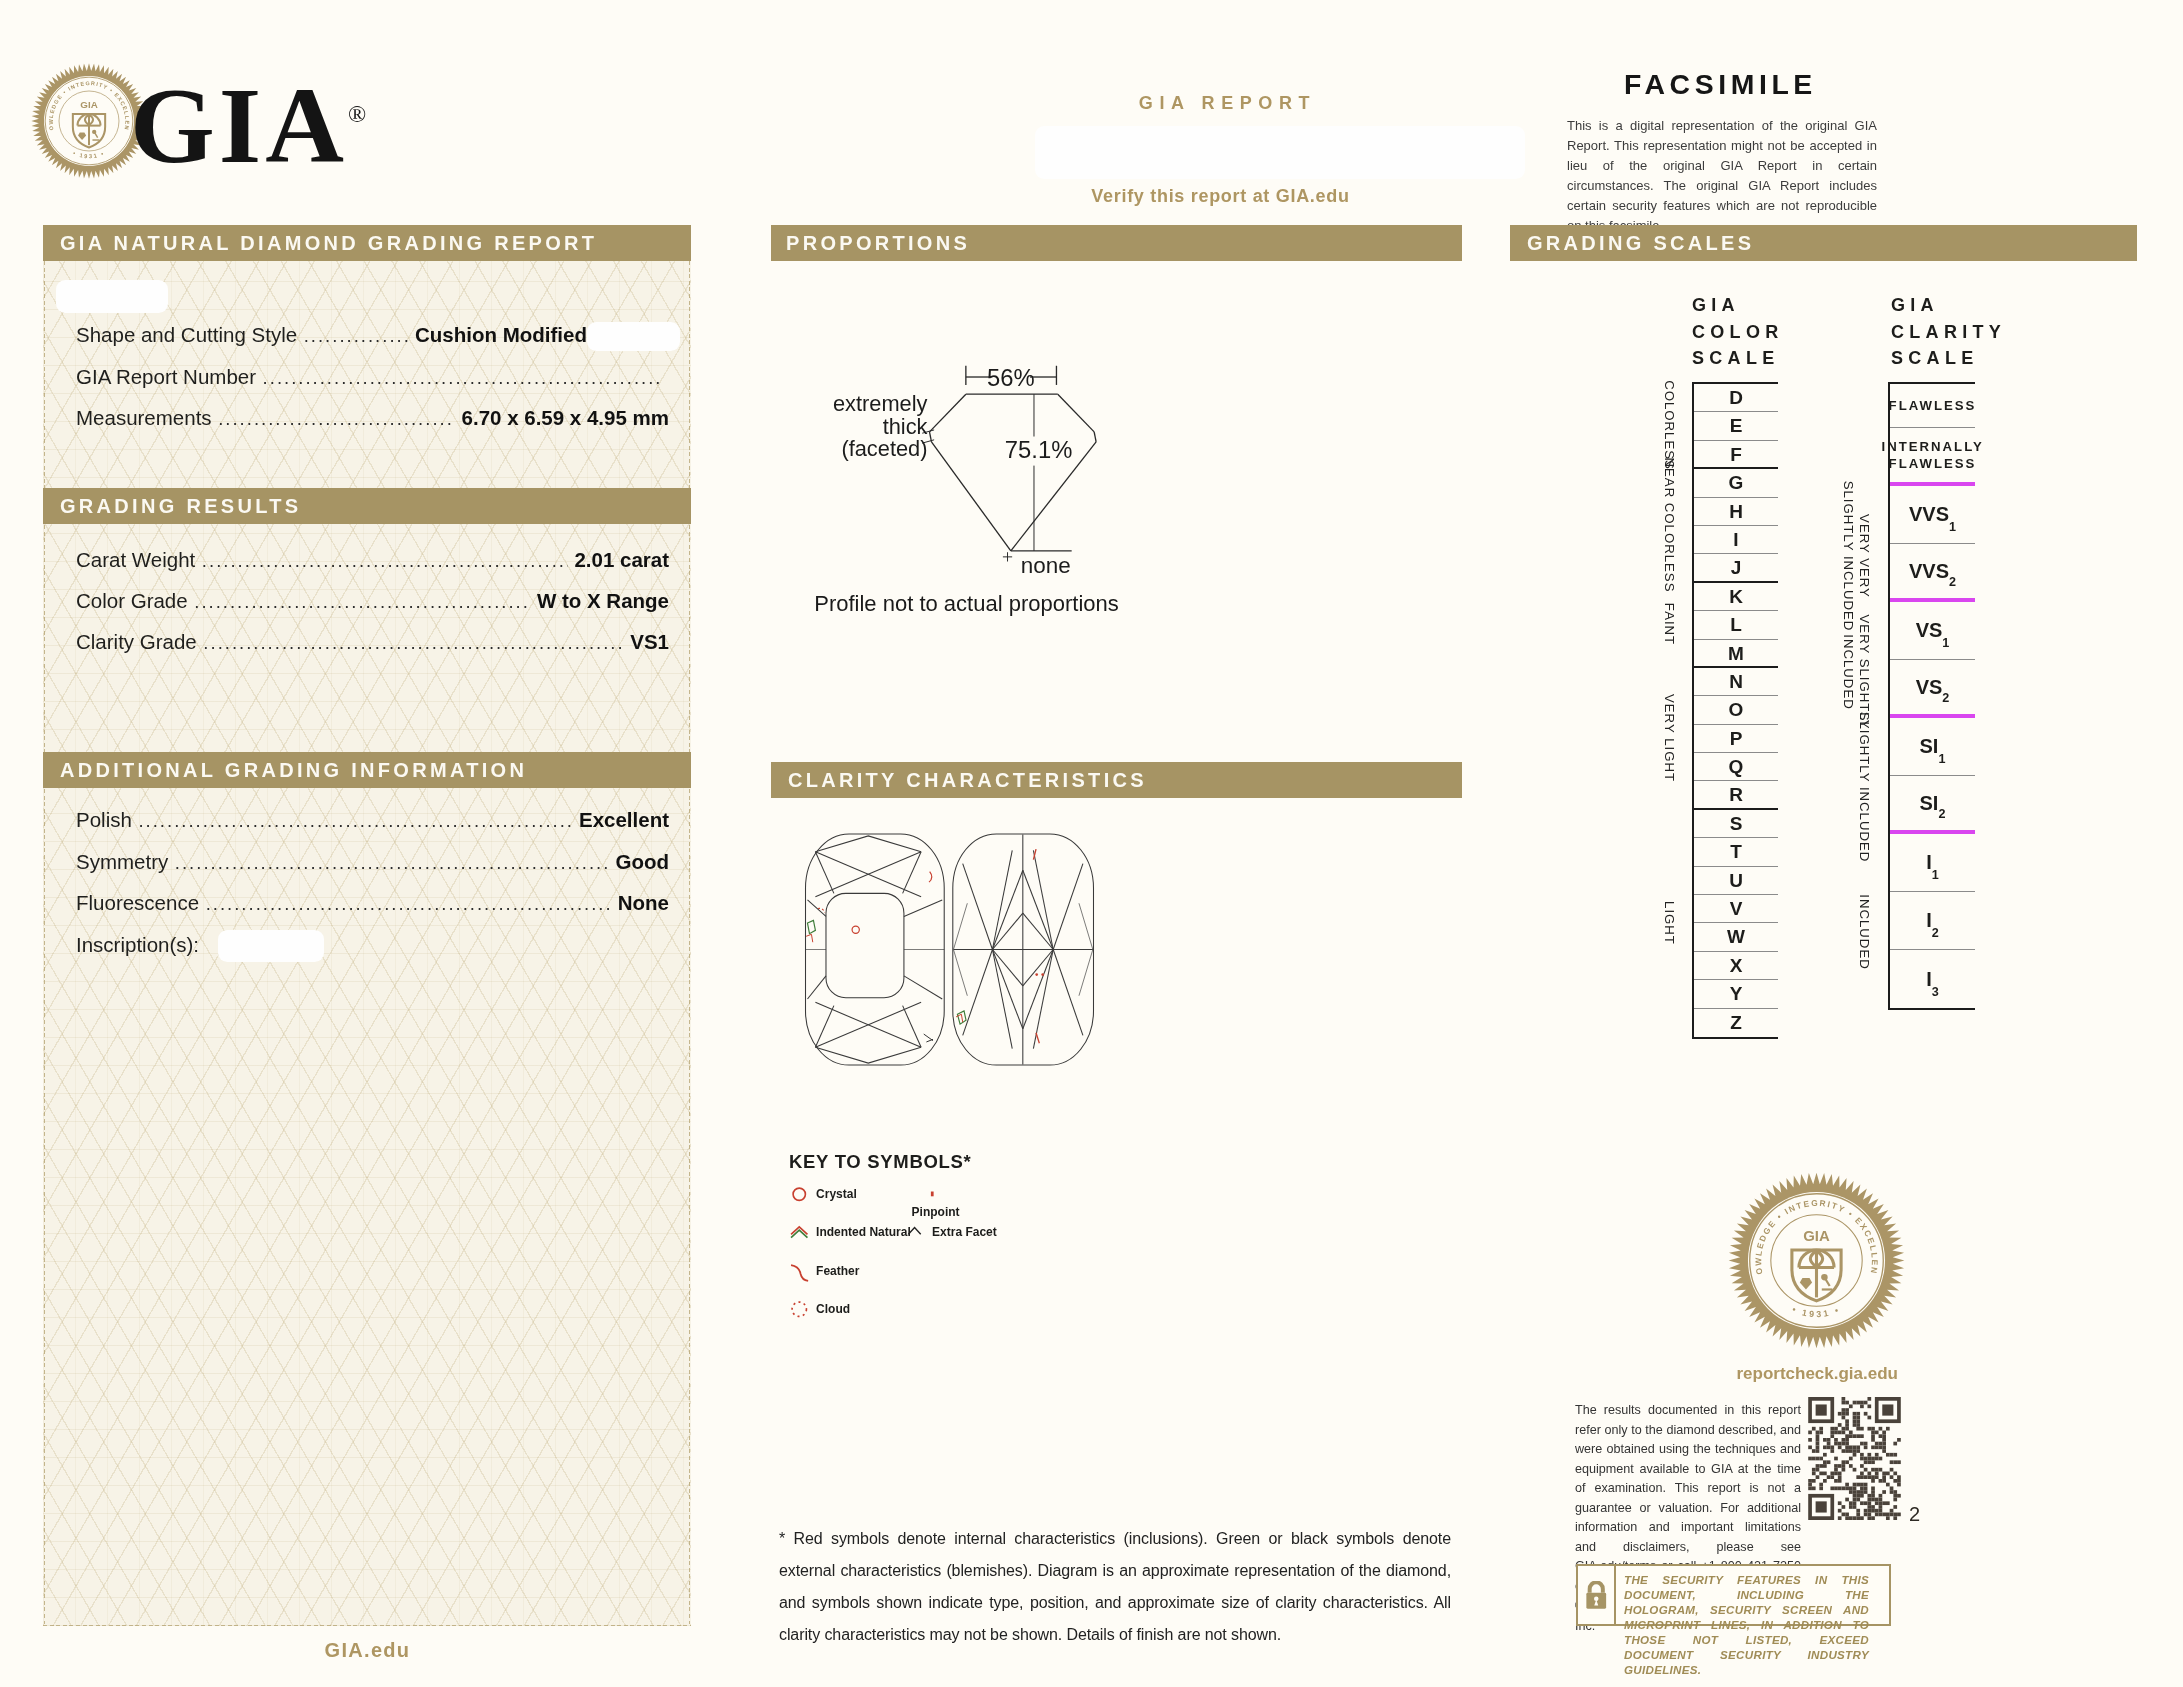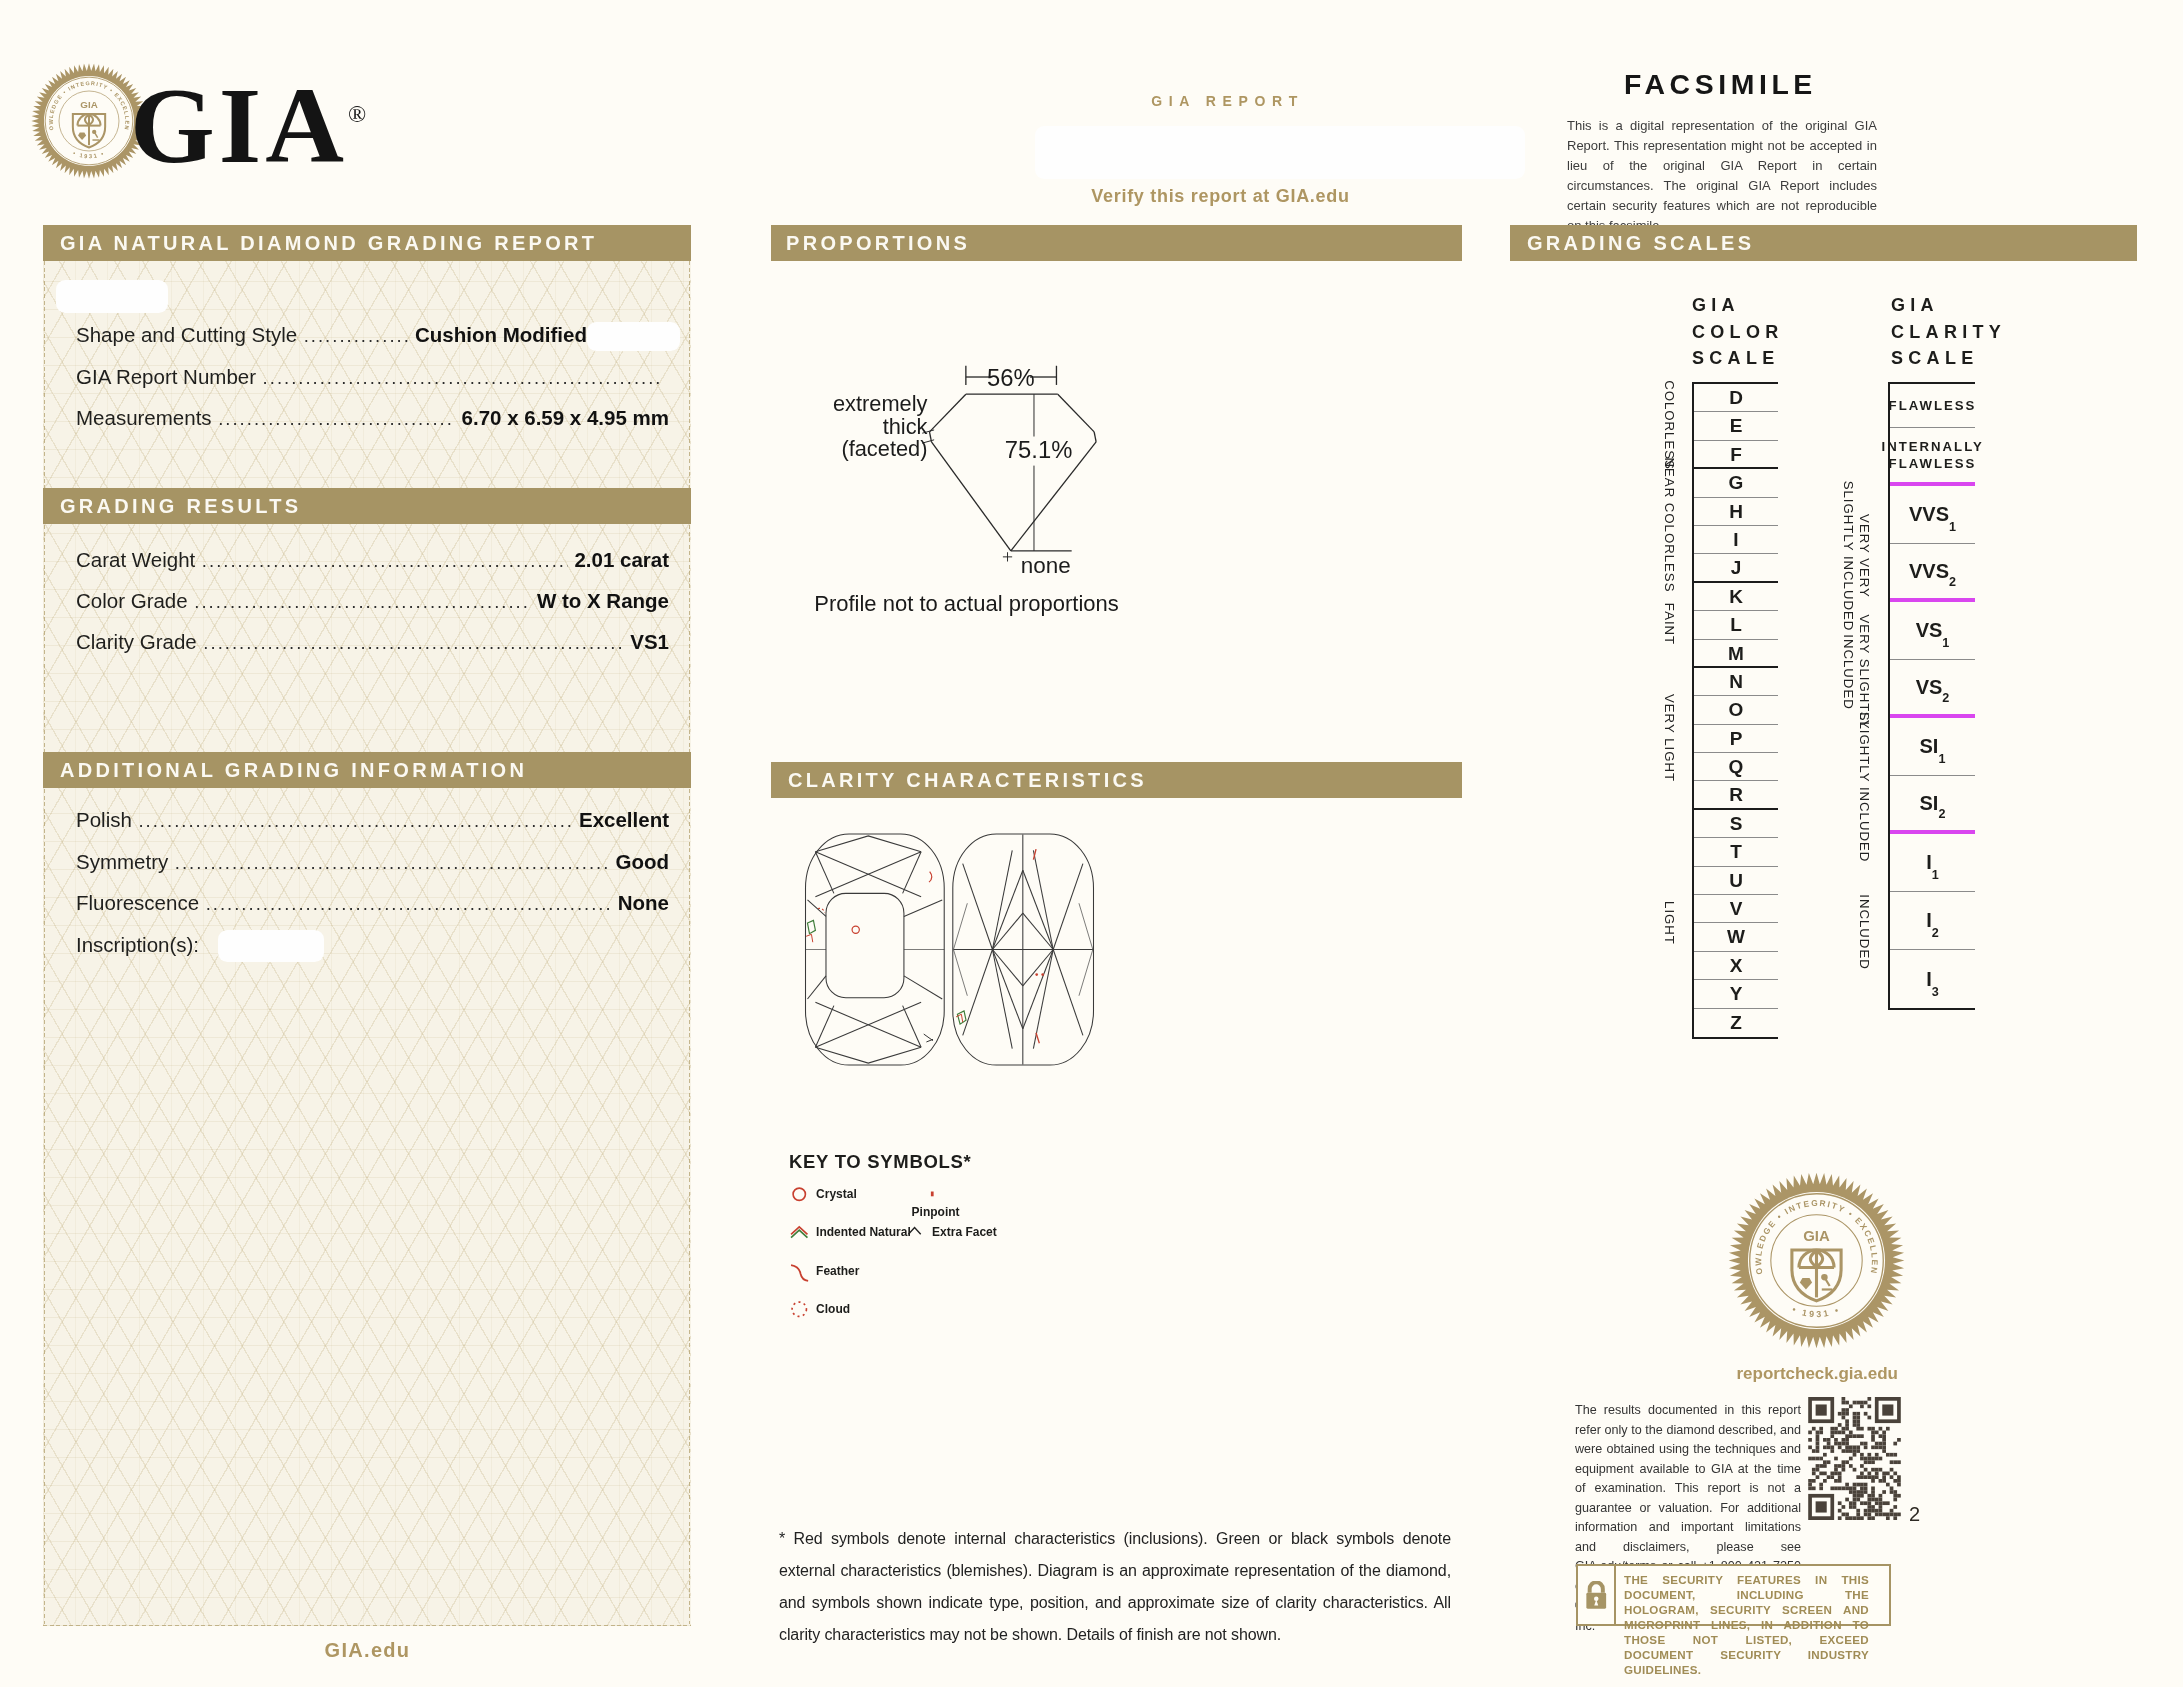--- a/index.html
+++ b/index.html
@@ -29,21 +29,21 @@
   .rows{position:absolute;left:76px;width:593px;}
   .field-row{display:flex;align-items:baseline;height:26.5px;white-space:nowrap;}
   .field-row .lbl{font-size:20.5px;color:#1f1f1d;}
   .field-row .val{font-size:20.5px;font-weight:bold;color:#111;}
   .dots{flex:1;overflow:hidden;white-space:nowrap;font-size:18.5px;letter-spacing:2px;
         color:#2c2c2c;margin:0 6.6px;}
   .dots::before{content:"....................................................................................................";}
   .redact{position:absolute;background:#fefefe;border-radius:9.3px;z-index:3;}
 
   
-  #report-title{font-size:14px;letter-spacing:6.6px;color:#ae9662;font-weight:600;text-align:center;}
+  #report-title{font-size:18px;letter-spacing:6.6px;color:#ae9662;font-weight:600;text-align:center;}
   #verify-link{font-size:18px;letter-spacing:0.7px;color:#ae9662;font-weight:bold;text-align:center;}
   #facsimile-title{font-size:28.4px;letter-spacing:4.6px;font-weight:bold;color:#161616;text-align:center;}
   #facsimile-body{font-size:13px;line-height:20px;color:#3c3c3c;text-align:justify;}
   #logo-wordmark{font-family:"Liberation Serif",serif;font-size:109px;font-weight:bold;
                  letter-spacing:4px;color:#141414;line-height:106px;}
   #logo-reg{font-size:24px;vertical-align:40px;font-weight:normal;}
 
   #prop-caption{font-size:22px;color:#1a1a1a;text-align:center;}
   #key-title{font-size:18.5px;font-weight:bold;letter-spacing:0.7px;}
   .legend-item{position:absolute;display:flex;align-items:center;}
@@ -73,21 +73,21 @@
 
   
   #reportcheck{font-size:17px;font-weight:bold;color:#ae9662;text-align:right;}
   #disclaimer{font-size:12.6px;line-height:19.5px;color:#333;text-align:justify;}
   #copyright{display:block;margin-top:1.3px;}
   #page-num{font-size:20px;color:#2e2a24;}
   #security-box{position:absolute;left:1576px;top:1564px;width:315px;height:62px;
     border:2.6px solid #a69464;display:flex;background:#fffdf6;}
   #security-lock{width:38px;border-right:2.6px solid #a69464;display:flex;align-items:center;justify-content:center;}
   #security-text{flex:1;padding:6px 20px 0 8px;font-size:11.6px;line-height:15px;font-weight:bold;
-    letter-spacing:0.3px;color:#a08c56;text-align:justify;}
+    letter-spacing:0.3px;color:#a08c56;text-align:justify;font-style:italic;}
 
   #gia-edu-footer{font-size:20px;font-weight:bold;letter-spacing:1.3px;color:#ae9662;text-align:center;}
   svg text{font-family:"Liberation Sans",sans-serif;}
 </style>
 </head>
 <body>
 
 <div id="page">
 
   <div class="abs" style="left:30px;top:62px;width:118px;height:118px;">

